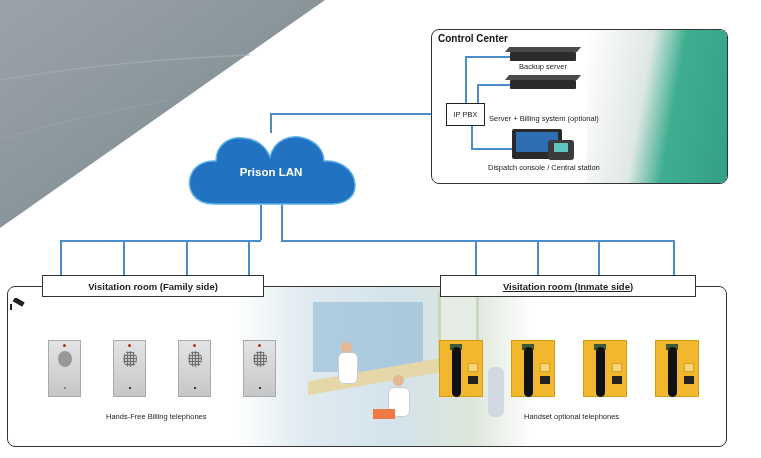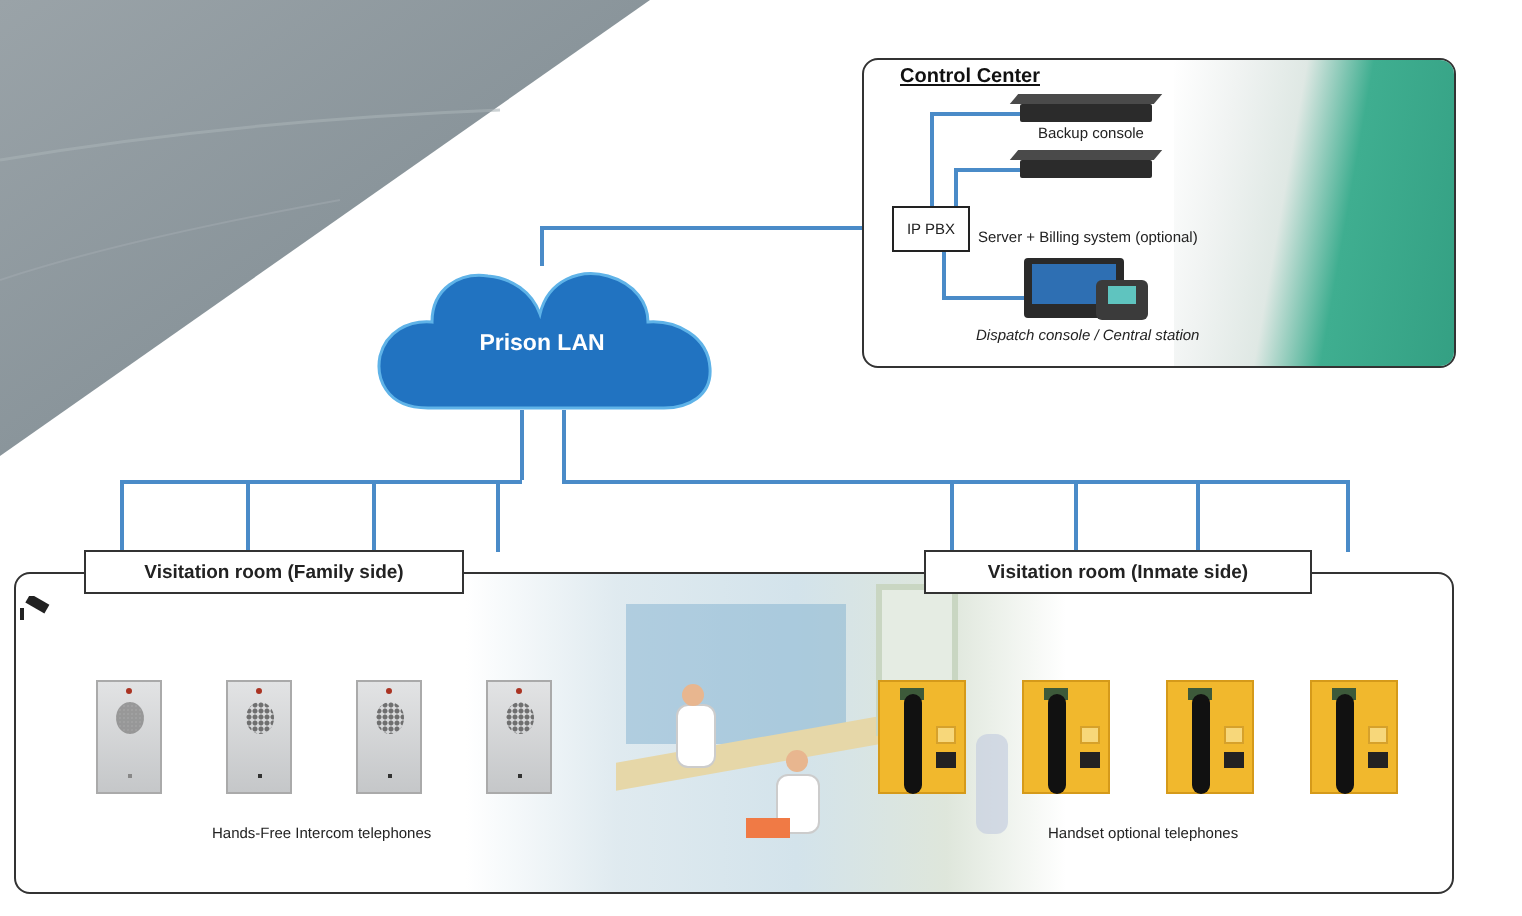--- a/index.html
+++ b/index.html
@@ -1,21 +1,21 @@
 <!DOCTYPE html>
 <html><head>
 <meta charset="utf-8">
 <style>
   html,body{margin:0;padding:0;}
   body{width:761px;height:458px;position:relative;overflow:hidden;background:#fff;font-family:"Liberation Sans",sans-serif;}
   .bg-tri{position:absolute;left:0;top:0;width:761px;height:458px;}
   .abs{position:absolute;}
   .line{position:absolute;background:#4a8bc8;}
   .cc-box{position:absolute;left:431px;top:29px;width:295px;height:153px;border:1.5px solid #333;border-radius:8px;background:#fff;overflow:hidden;}
-  .cc-title{position:absolute;left:18px;top:3px;font-size:10px;font-weight:bold;color:#111;text-decoration:underline;}
+  .cc-title{position:absolute;left:6px;top:3px;font-size:10px;font-weight:bold;color:#111;}
   .cc-scene{position:absolute;right:0;top:0;width:140px;height:153px;background:linear-gradient(100deg,#fff 0%,#f0f3f2 20%,#dfe8e4 40%,#3fae90 60%,#34a083 100%);}
   .server{position:absolute;height:9px;background:#2b2b2b;border-radius:1px;}
   .server:before{content:"";position:absolute;left:-3px;right:-3px;top:-5px;height:5px;background:#4a4a4a;transform:skewX(-40deg);}
   .srv-label{position:absolute;font-size:7.5px;color:#222;white-space:nowrap;}
   .pbx{position:absolute;left:446px;top:103px;width:37px;height:21px;border:1px solid #222;background:#fff;font-size:7.5px;display:flex;align-items:center;justify-content:center;color:#222;}
   .console{position:absolute;left:512px;top:129px;width:50px;height:30px;background:#2a2a2a;border-radius:2px;}
   .console-screen{position:absolute;left:4px;top:3px;width:42px;height:20px;background:#2e6fb3;}
   .deskphone{position:absolute;left:548px;top:140px;width:26px;height:20px;background:#3b3b3b;border-radius:3px;}
   .deskphone-screen{position:absolute;left:6px;top:3px;width:14px;height:9px;background:#5fc4bf;}
   .cloud{position:absolute;left:186px;top:130px;}
@@ -83,31 +83,31 @@
 </div>
 
 <div class="line" style="left:465px;top:56px;width:1.5px;height:47px;"></div>
 <div class="line" style="left:465px;top:56px;width:45px;height:1.5px;"></div>
 <div class="line" style="left:477px;top:84px;width:1.5px;height:19px;"></div>
 <div class="line" style="left:477px;top:84px;width:33px;height:1.5px;"></div>
 <div class="line" style="left:471px;top:124px;width:1.5px;height:24px;"></div>
 <div class="line" style="left:471px;top:148px;width:41px;height:1.5px;"></div>
 
 <div class="server" style="left:510px;top:52px;width:66px;"></div>
-<div class="srv-label" style="left:519px;top:62px;">Backup console</div>
+<div class="srv-label" style="left:519px;top:62px;">Backup server</div>
 <div class="server" style="left:510px;top:80px;width:66px;"></div>
 <div class="srv-label" style="left:489px;top:91px;margin-top:23px;">Server + Billing system (optional)</div>
 <div class="pbx">IP PBX</div>
 <div class="console">
     <div class="console-screen"></div>
   </div>
 <div class="deskphone">
     <div class="deskphone-screen"></div>
   </div>
-<div class="srv-label" style="left:488px;top:163px;font-style:italic;">Dispatch console / Central station</div>
+<div class="srv-label" style="left:488px;top:163px;">Dispatch console / Central station</div>
 
 <svg class="cloud" width="172" height="76" viewBox="0 0 172 76">
   <path d="M28,74 C6,74 2,58 4,48 C7,36 18,30 30,31 C30,14 44,6 58,8 C70,9 80,16 84,27 C88,10 104,4 118,8 C132,12 138,22 138,31 C152,30 168,38 169,54 C170,68 158,74 146,74 Z" fill="#2173c1" stroke="#5fb3e8" stroke-width="1.5"></path>
 </svg>
 <div class="cloud-label">Prison LAN</div>
 
 <div class="vis-box">
   <div class="scene">
     <div class="glass"></div>
     <div class="counter"></div>
@@ -119,22 +119,22 @@
     <div class="abs" style="left:205px;top:5px;width:35px;height:70px;border:3px solid #c9d6c2;background:#e5ece3;"></div>
     <div class="abs" style="left:255px;top:80px;width:16px;height:50px;background:#c6cfe0;border-radius:6px;opacity:.7;"></div>
   </div>
 </div>
 
 <svg class="cam" viewBox="0 0 16 12">
   <rect x="4" y="1" width="11" height="5" transform="rotate(30 9 4)" fill="#222"></rect>
   <rect x="1" y="6" width="2" height="6" fill="#222"></rect>
 </svg>
 
-<div class="tag" style="left:42px;width:190px;">Visitation room (Family side)</div>
-<div class="tag" style="left:462px;width:194px;">Visitation room (Inmate side)</div>
+<div class="tag" style="left:42px;width:222px;">Visitation room (Family side)</div>
+<div class="tag" style="left:440px;width:256px;text-decoration:underline;">Visitation room (Inmate side)</div>
 
 <div class="intercom" style="left:48px;">
   <div class="led"></div>
   <div class="grill" style="background:radial-gradient(circle,#888 1px,transparent 1.5px) 0 0/2px 2px;"></div>
   <div class="btn" style="background:#888;"></div>
 </div>
 <div class="intercom" style="left:113px;">
     <div class="led"></div>
     <div class="grill"></div>
     <div class="btn"></div>
@@ -142,21 +142,21 @@
 <div class="intercom" style="left:178px;">
     <div class="led"></div>
     <div class="grill"></div>
     <div class="btn"></div>
   </div>
 <div class="intercom" style="left:243px;">
     <div class="led"></div>
     <div class="grill"></div>
     <div class="btn"></div>
   </div>
-<div class="caption" style="left:106px;top:412px;">Hands-Free Intercom telephones</div>
+<div class="caption" style="left:106px;top:412px;">Hands-Free Billing telephones</div>
 
 <div class="hotline" style="left:439px;">
     <div class="cradle"></div>
     <div class="handset"></div>
     <div class="note"></div>
     <div class="key"></div>
   </div>
 <div class="hotline" style="left:511px;">
     <div class="cradle"></div>
     <div class="handset"></div>

